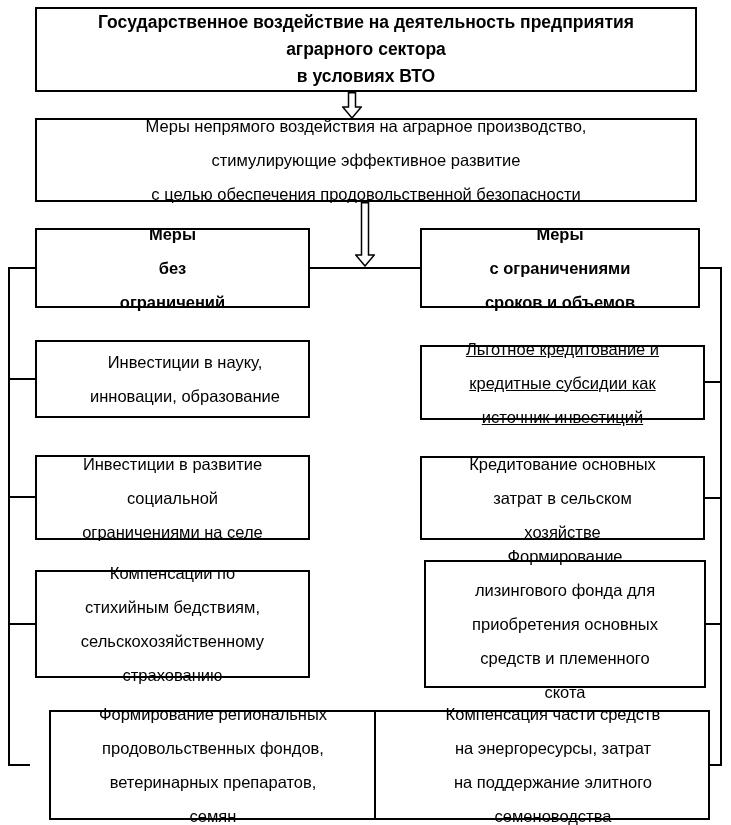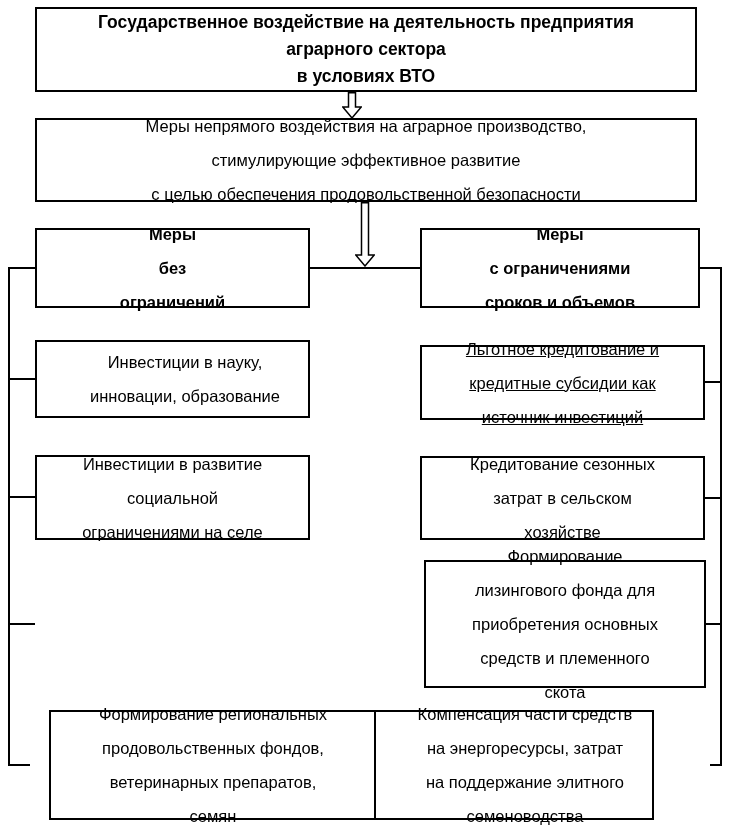--- a/index.html
+++ b/index.html
@@ -76,34 +76,38 @@
 ограничений</div>
   <div class="box bold" style="left:420px; top:228px; width:280px; height:80px;">Меры
 с ограничениями
 сроков и объемов</div>
 
   <div class="box" style="left:35px; top:340px; width:275px; height:78px;padding-left:31px;">Инвестиции в науку,
 инновации, образование</div>
   <div class="box" style="left:35px; top:455px; width:275px; height:85px;">Инвестиции в развитие
 социальной
 ограничениями на селе</div>
+  <div class="box" style="left:35px; top:570px; width:275px; height:108px;">Компенсации по
+стихийным бедствиям,
+сельскохозяйственному
+страхованию</div>
   <div class="box" style="left:30px; top:710px; width:328px; height:110px;margin-left:19px;">Формирование региональных
 продовольственных фондов,
 ветеринарных препаратов,
 семян</div>
 
   <div class="box" style="left:420px; top:345px; width:285px; height:75px;text-decoration:underline;">Льготное кредитование и
 кредитные субсидии как
 источник инвестиций</div>
-  <div class="box" style="left:420px; top:456px; width:285px; height:84px;">Кредитование сезонных
+  <div class="box" style="left:420px; top:456px; width:285px; height:84px;">Кредитование основных
 затрат в сельском
 хозяйстве</div>
   <div class="box" style="left:424px; top:560px; width:282px; height:128px;">Формирование
 лизингового фонда для
 приобретения основных
 средств и племенного
 скота</div>
-  <div class="box" style="left:374px; top:710px; width:280px; height:110px;padding-left:28px;">Компенсация части средств
+  <div class="box" style="left:374px; top:710px; width:336px; height:110px;padding-left:28px;">Компенсация части средств
 на энергоресурсы, затрат
 на поддержание элитного
 семеноводства</div>
 
 </div>
 
 </body></html>

